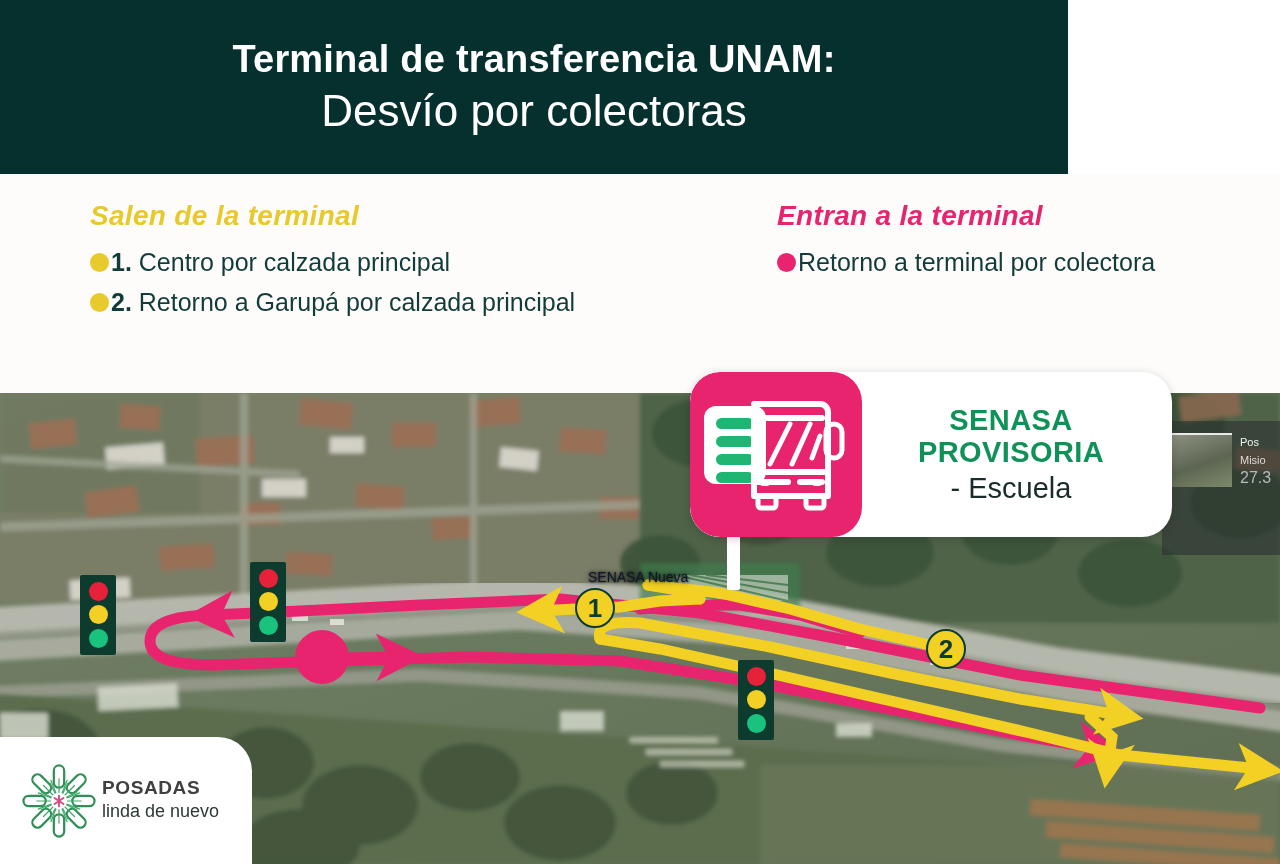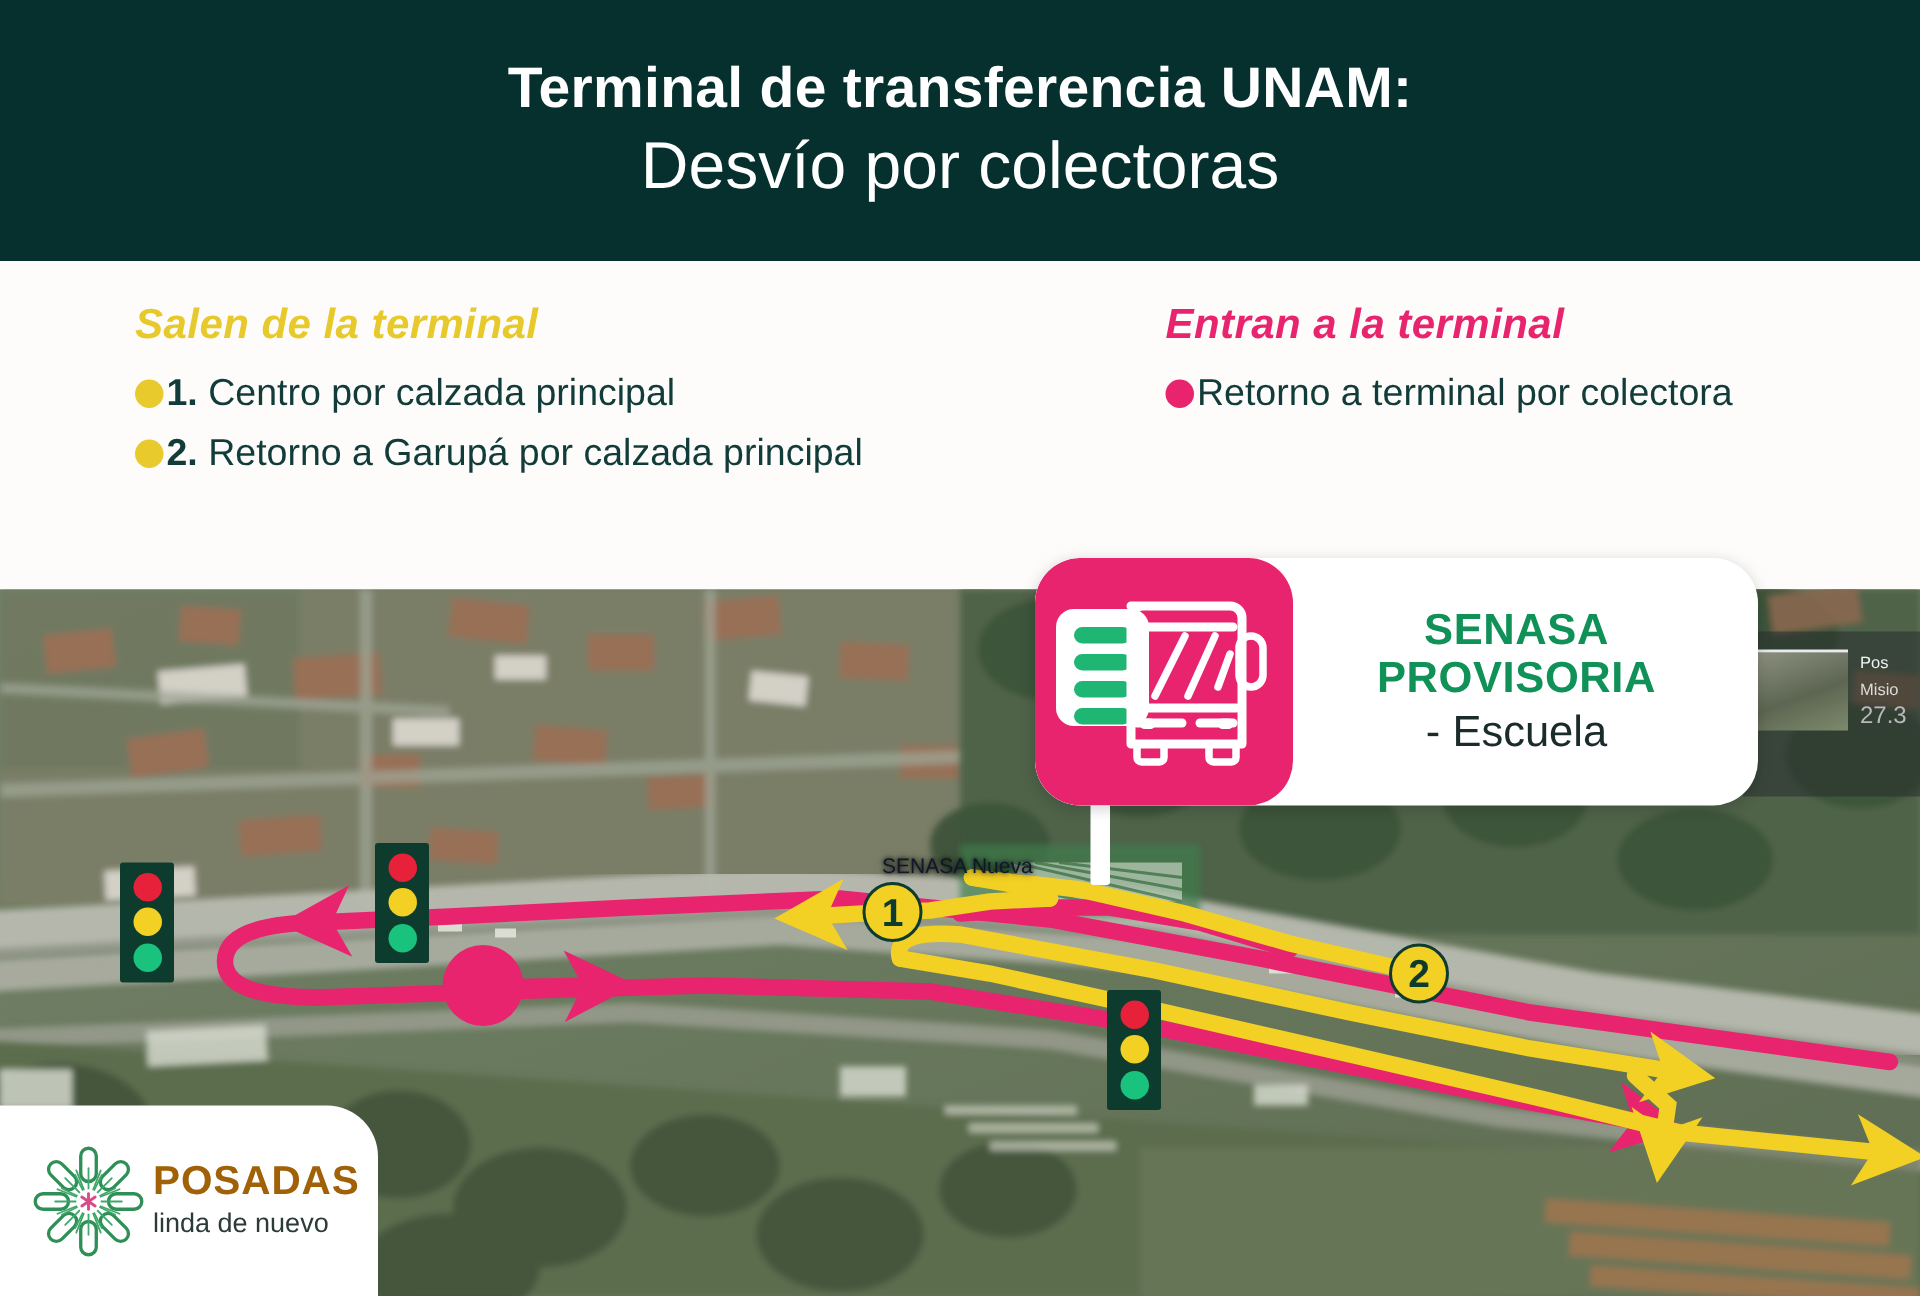--- a/index.html
+++ b/index.html
@@ -7,21 +7,21 @@
   body{
     width:1280px;height:864px;overflow:hidden;
     background:#ffffff;
     font-family:"Liberation Sans", sans-serif;
     -webkit-font-smoothing:antialiased;
   }
   .poster{position:relative;width:1280px;height:864px;overflow:hidden;background:#fff;}
 
   
   .header{
-    position:absolute;left:0;top:0;width:1280px;height:174px;
+    position:absolute;left:0;top:0;width:1068px;height:174px;
     background:#05302e;
     display:flex;flex-direction:column;align-items:center;justify-content:center;
   }
   .header-title{
     color:#ffffff;font-size:38px;font-weight:bold;letter-spacing:.2px;
     line-height:1.05;margin:0 0 8px 0;text-align:center;
   }
   .header-subtitle{
     color:#ffffff;font-size:44px;font-weight:400;line-height:1.05;margin:0;text-align:center;
   }
@@ -69,21 +69,21 @@
   .tl .g{background:#19c37d;}
 
   
   .senasa{
     position:absolute;color:#0f172a;font-size:14px;font-weight:400;
     text-shadow:0 0 3px rgba(0,0,0,.85),0 0 6px rgba(0,0,0,.6);white-space:nowrap;
   }
 
   
   .geo-card{
-    position:absolute;right:0;top:28px;width:118px;height:110px;
+    position:absolute;right:0;top:28px;width:118px;height:134px;
     background:rgba(40,45,45,.55);overflow:hidden;
   }
   .geo-thumb{position:absolute;left:8px;top:12px;width:62px;height:52px;
     background:linear-gradient(160deg,#8d9180,#5d6652 55%,#7d8a6c);
     border-top:2px solid #eaeaea;}
   .geo-lines{position:absolute;left:78px;top:12px;color:#f2f2f2;font-size:11px;line-height:18px;}
   .geo-lines div:nth-child(2){color:#dcdcdc;}
   .geo-lines div:nth-child(3){color:#b9b9b9;font-size:16px;}
 
   
@@ -112,21 +112,21 @@
   }
 
   
   .logo-card{
     position:absolute;left:0;top:737px;width:252px;height:127px;
     background:#ffffff;border-top-right-radius:34px;
     display:flex;align-items:center;gap:6px;padding-left:22px;box-sizing:border-box;
   }
   .logo-mark{width:74px;height:74px;flex:0 0 auto;}
   .logo-words{display:flex;flex-direction:column;justify-content:center;}
-  .logo-name{font-size:27px;font-weight:bold;color:#a16207;letter-spacing:.6px;line-height:1;}
+  .logo-name{font-size:19px;font-weight:bold;color:#404040;letter-spacing:.6px;line-height:1;}
   .logo-tag{font-size:18px;font-weight:400;color:#2c3a38;line-height:1.25;margin-top:3px;}
 
   
   .badge{
     position:absolute;width:40px;height:40px;border-radius:50%;
     background:#f2d024;border:2px solid #0d3b2e;
     color:#0d3b2e;font-size:26px;font-weight:bold;
     display:flex;align-items:center;justify-content:center;
     box-sizing:border-box;line-height:1;
   }

